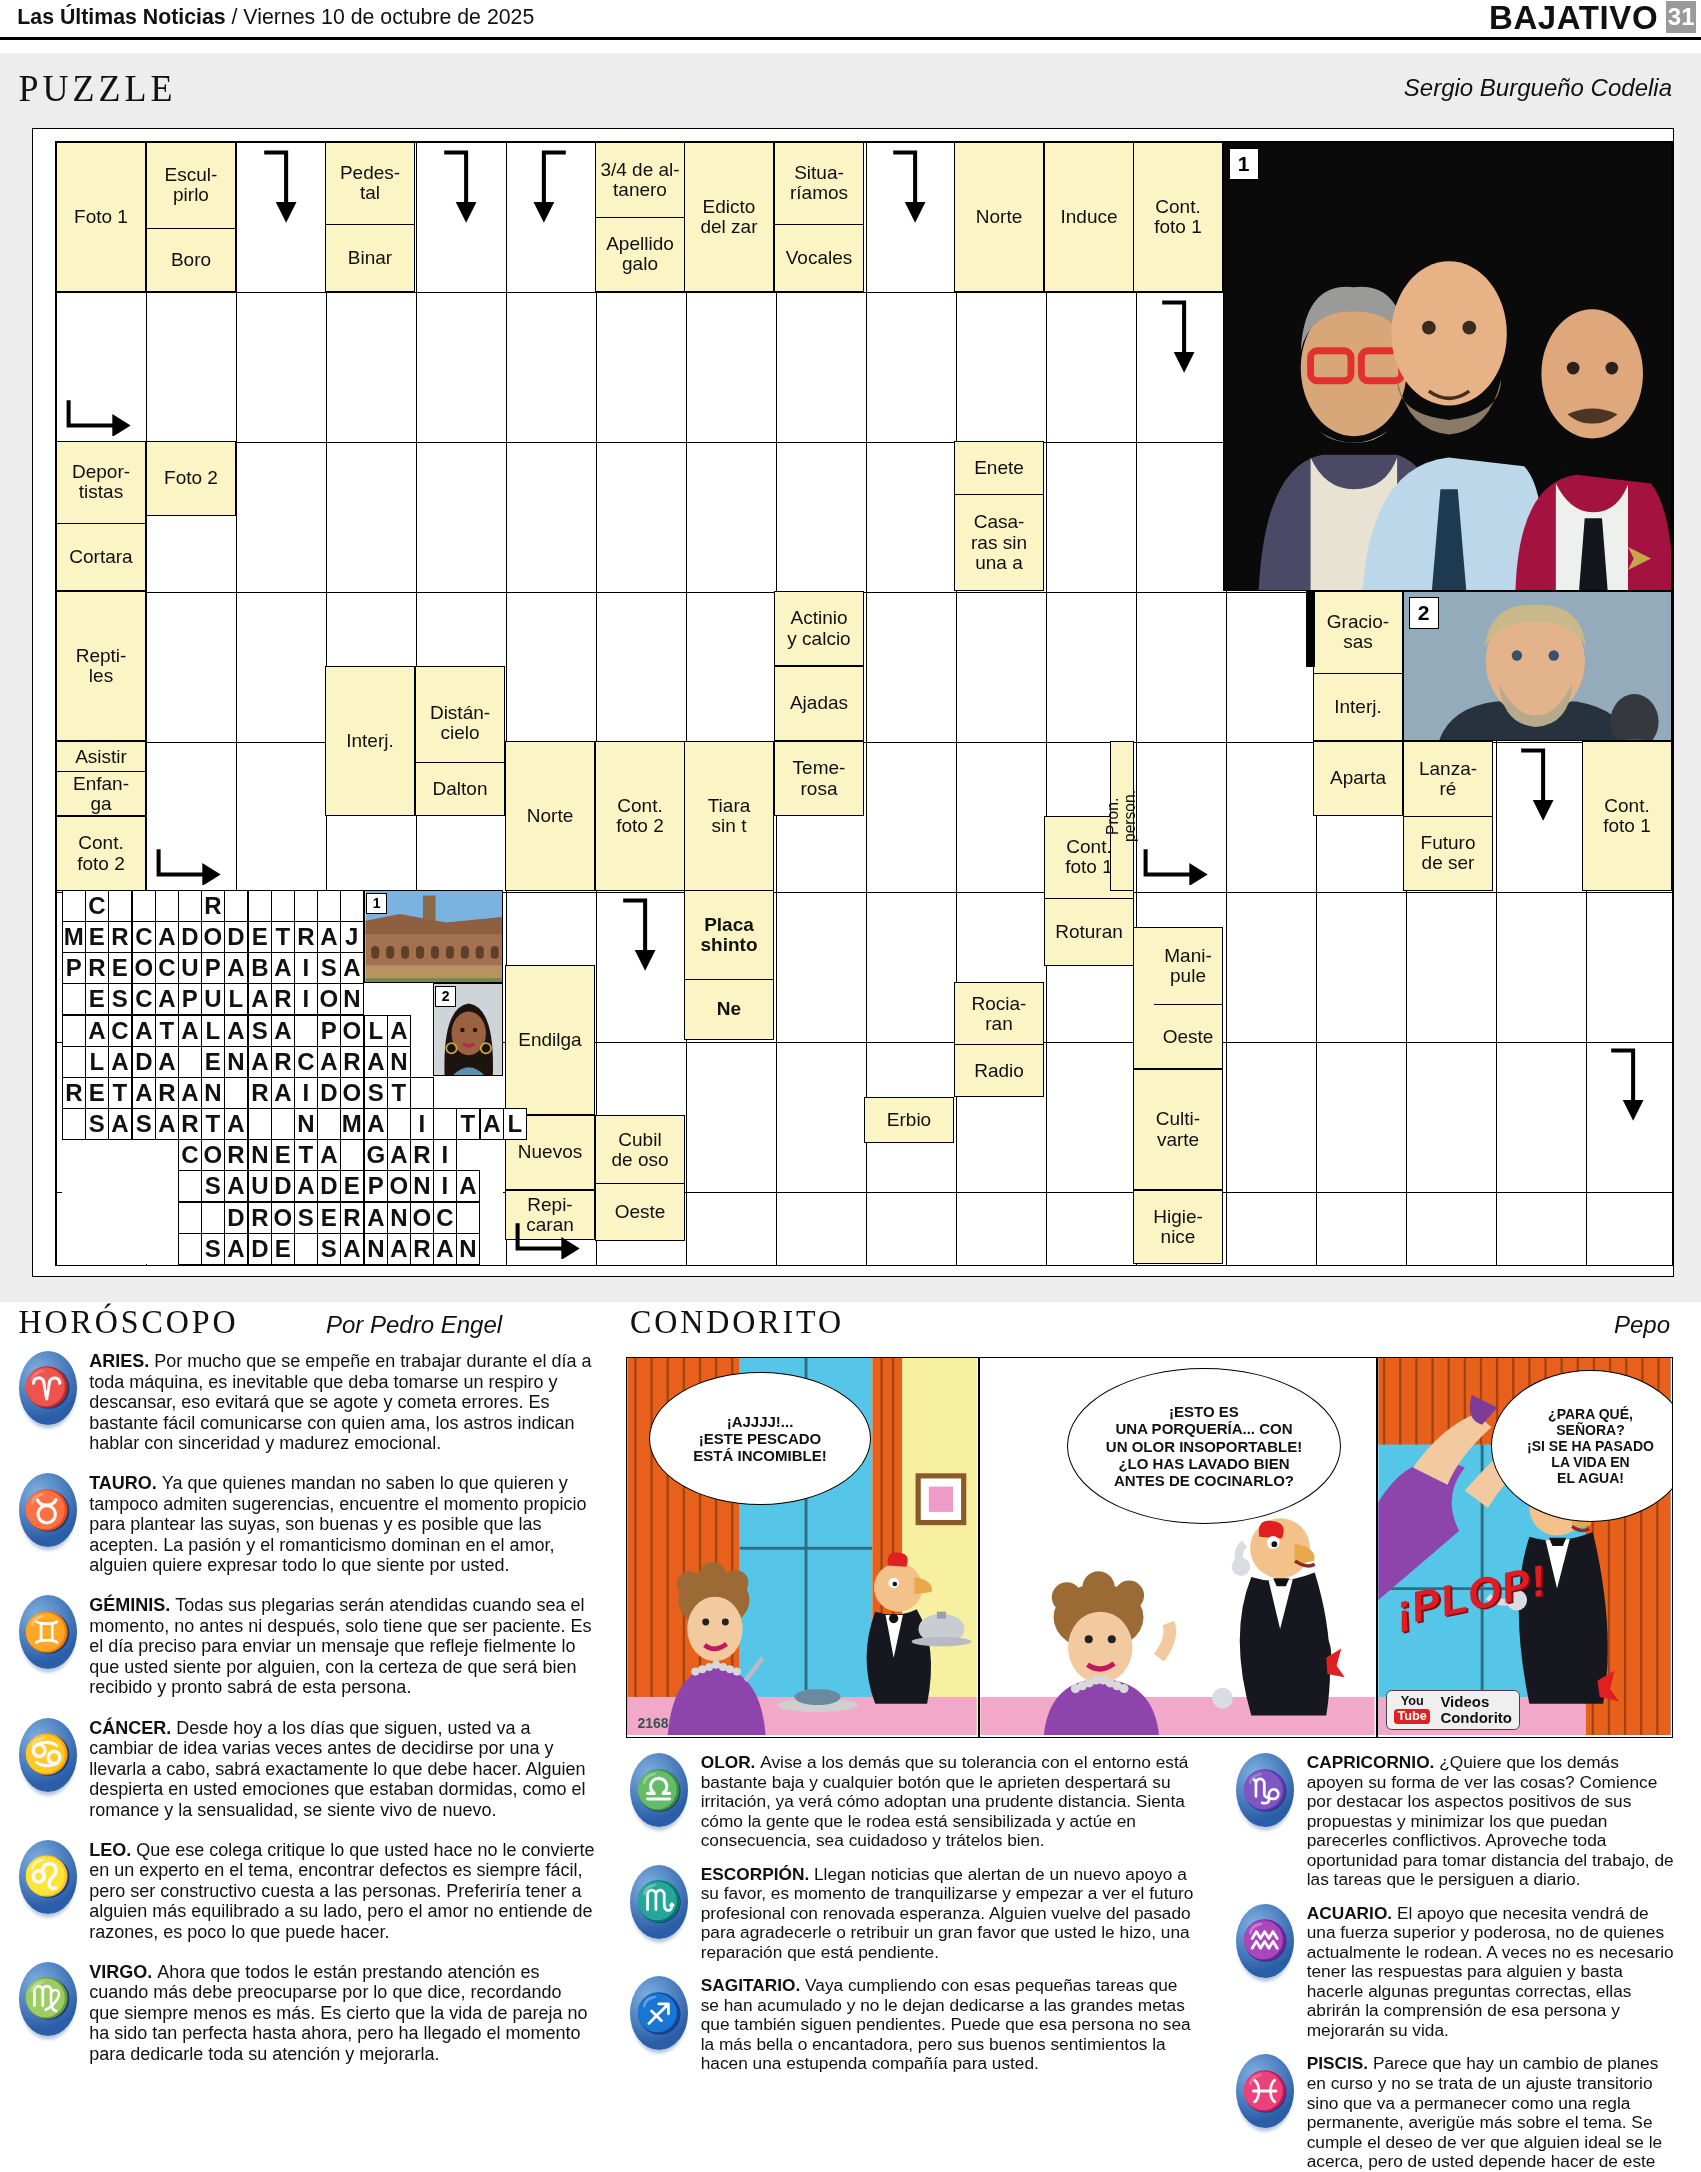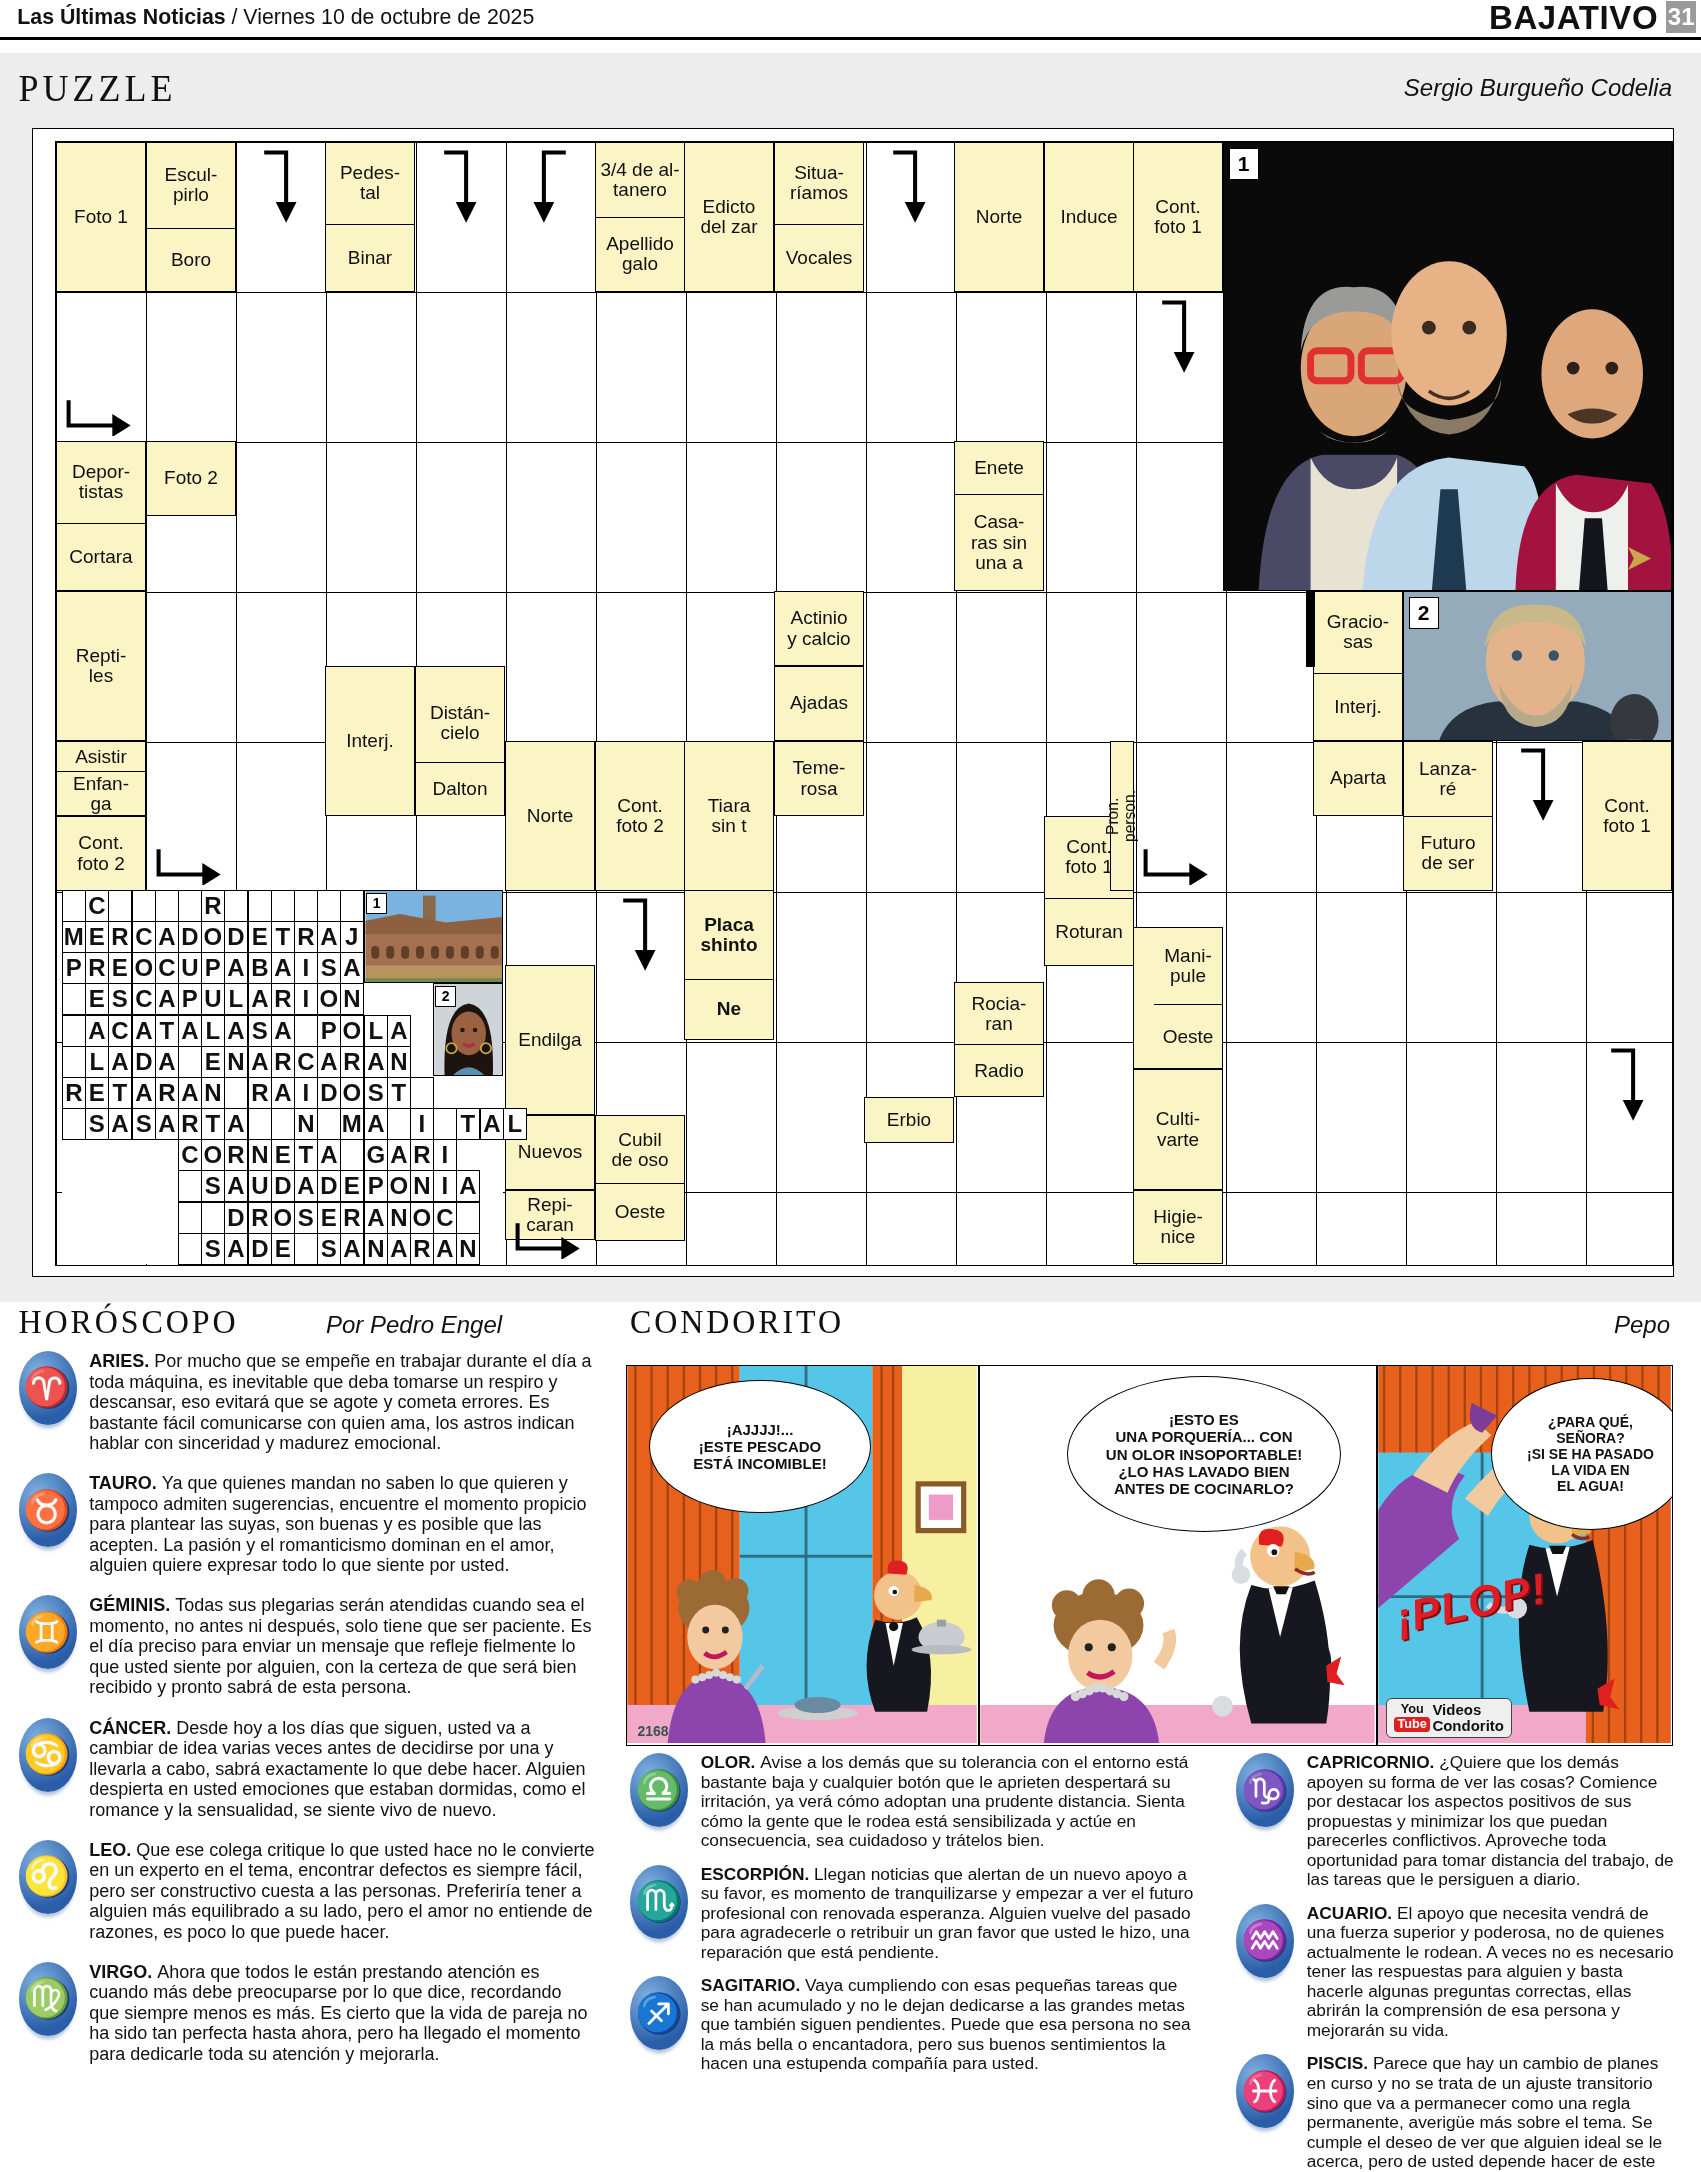--- a/index.html
+++ b/index.html
@@ -44,29 +44,29 @@
   .horo-col{position:absolute;display:flex;flex-direction:column;}
   .entry{display:flex;gap:12.7px;}
   .zicon{flex:0 0 58px;width:58px;height:74px;border-radius:50%;
     background:radial-gradient(circle at 32% 28%,#7fb0e0,#2b5ea8 70%);
     display:flex;align-items:center;justify-content:center;color:#f5d020;font-size:38px;font-weight:700;
     text-shadow:1.2px 1.2px 0 #1c3f76;box-shadow:0 5.8px 3.5px -2.3px rgba(120,150,190,.55);}
   .entry p{margin:0;white-space:normal;}
   .entry b{font-weight:800;}
 
   
-  .comic{position:absolute;left:626px;top:1357px;width:1047px;height:381px;display:flex;margin-top:8px;}
+  .comic{position:absolute;left:626px;top:1357px;width:1047px;height:381px;display:flex;}
   .panel{position:relative;border:1.7px solid #000;box-sizing:border-box;background:#fff;overflow:hidden;}
   .bubble{position:absolute;background:#fff;border:1.7px solid #000;border-radius:50%;
     display:flex;align-items:center;justify-content:center;text-align:center;
     font-weight:700;font-size:15px;line-height:1.15;white-space:pre-line;padding:10.4px 15px;}
   .sfx{position:absolute;color:#e01b22;font-weight:800;font-style:italic;font-size:43px;transform:rotate(-12deg);
     text-shadow:1.7px 1.7px 0 #7e0e12;letter-spacing:1.2px;}
   .ytbadge{position:absolute;left:8px;bottom:7px;background:#efefef;border:1.7px solid #444;border-radius:5.8px;
-    display:flex;align-items:center;gap:2px;padding:3.5px 7px;}
+    display:flex;align-items:center;gap:10px;padding:3.5px 7px;}
   .ytlogo{display:flex;flex-direction:column;align-items:center;font-weight:800;font-size:12.7px;line-height:1;}
   .ytlogo .tube{background:#d22;color:#fff;border-radius:3.5px;padding:1.2px 3.5px;margin-top:1.2px;}
   .ytlabel{font-weight:800;font-size:15px;line-height:1.05;white-space:pre-line;}
   .sig{position:absolute;left:10.4px;bottom:5.8px;font-size:14px;font-weight:700;color:#355;}
 </style>
 </head>
 <body>
 
 <div class="page">
 

